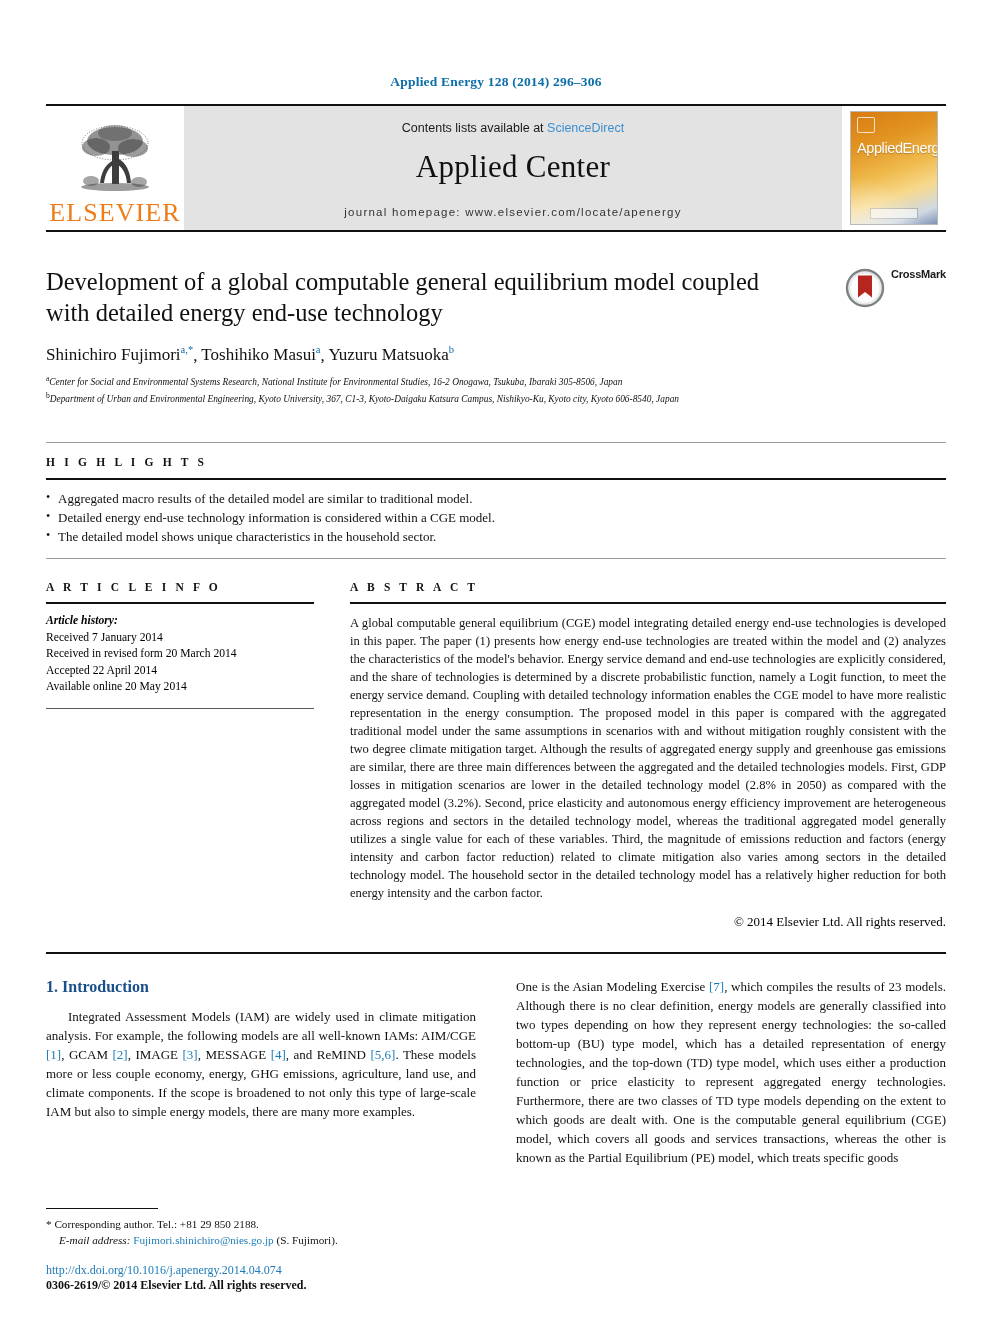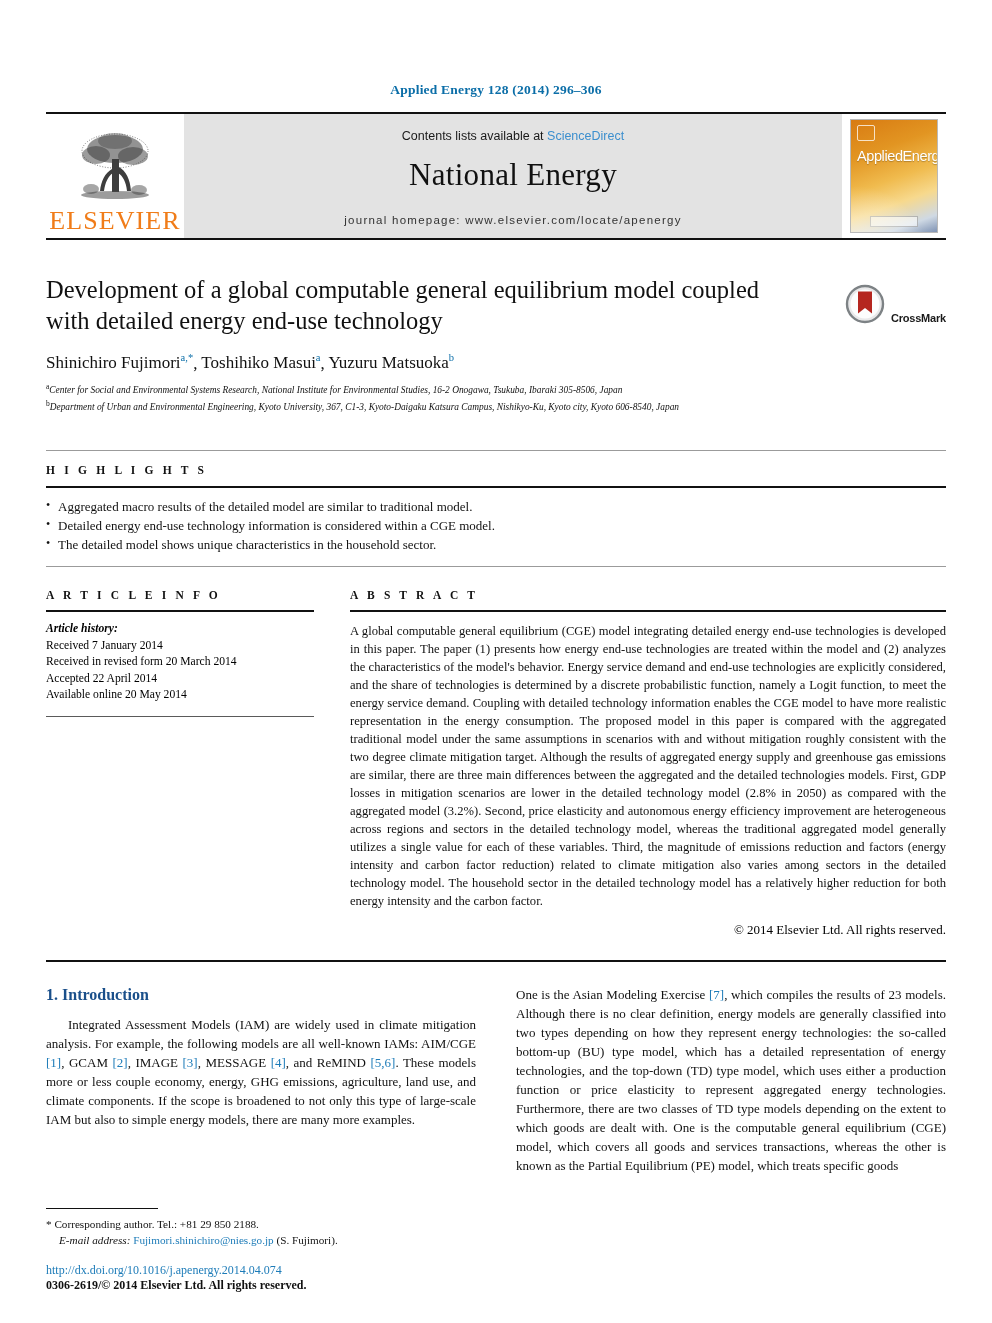--- a/index.html
+++ b/index.html
@@ -13,21 +13,21 @@
     font-family: "Liberation Serif", serif;
     color: #000000;
     position: relative;
     overflow: hidden;
   }
   .page {
     width: 992px;
     height: 1323px;
     position: relative;
     box-sizing: border-box;
-    padding: 12px 46px;
+    padding: 4px 46px;
   }
 
   
   .running-head {
     text-align: center;
     color: #0b6ea8;
     font-family: "Liberation Serif", serif;
     font-weight: bold;
     font-size: 13.5px;
     letter-spacing: .2px;
@@ -163,23 +163,23 @@
     line-height: 1.5;
     color: #111;
     margin-top: 8px;
   }
   .affil sup { font-style: normal; font-size: 7.5px; }
   .affil div { white-space: nowrap; }
 
   .crossmark {
     position: absolute;
     right: 0px;
-    top: 10px;
-    display: flex;
-    align-items: flex-end;
+    top: 2px;
+    display: flex;
+    align-items: flex-start;
     gap: 6px;
   }
   .crossmark-label {
     font-family: "Liberation Sans", sans-serif;
     font-size: 11px;
     font-weight: bold;
     color: #1a1a1a;
     letter-spacing: -0.2px;
   }
 
@@ -316,21 +316,21 @@
           <ellipse cx="70" cy="61" rx="8" ry="5" fill="#3a3a3a" opacity="0.45"></ellipse>
         </g>
       </svg>
       <div class="elsevier-word">ELSEVIER</div>
     </div>
 
     <div class="journal-band">
       <div class="contents-line">
         <span>Contents lists available at </span><span class="sd">ScienceDirect</span>
       </div>
-      <div class="journal-title">National Energy</div>
+      <div class="journal-title">Applied Center</div>
       <div class="homepage-line">journal homepage: www.elsevier.com/locate/apenergy</div>
     </div>
 
     <div class="cover-thumb">
       <div class="cover-img">
         <div class="cover-elsevier-mark"></div>
         <div class="cover-title"><span>Applied</span><span class="en">Energy</span></div>
         <div class="cover-foot"></div>
       </div>
     </div>

